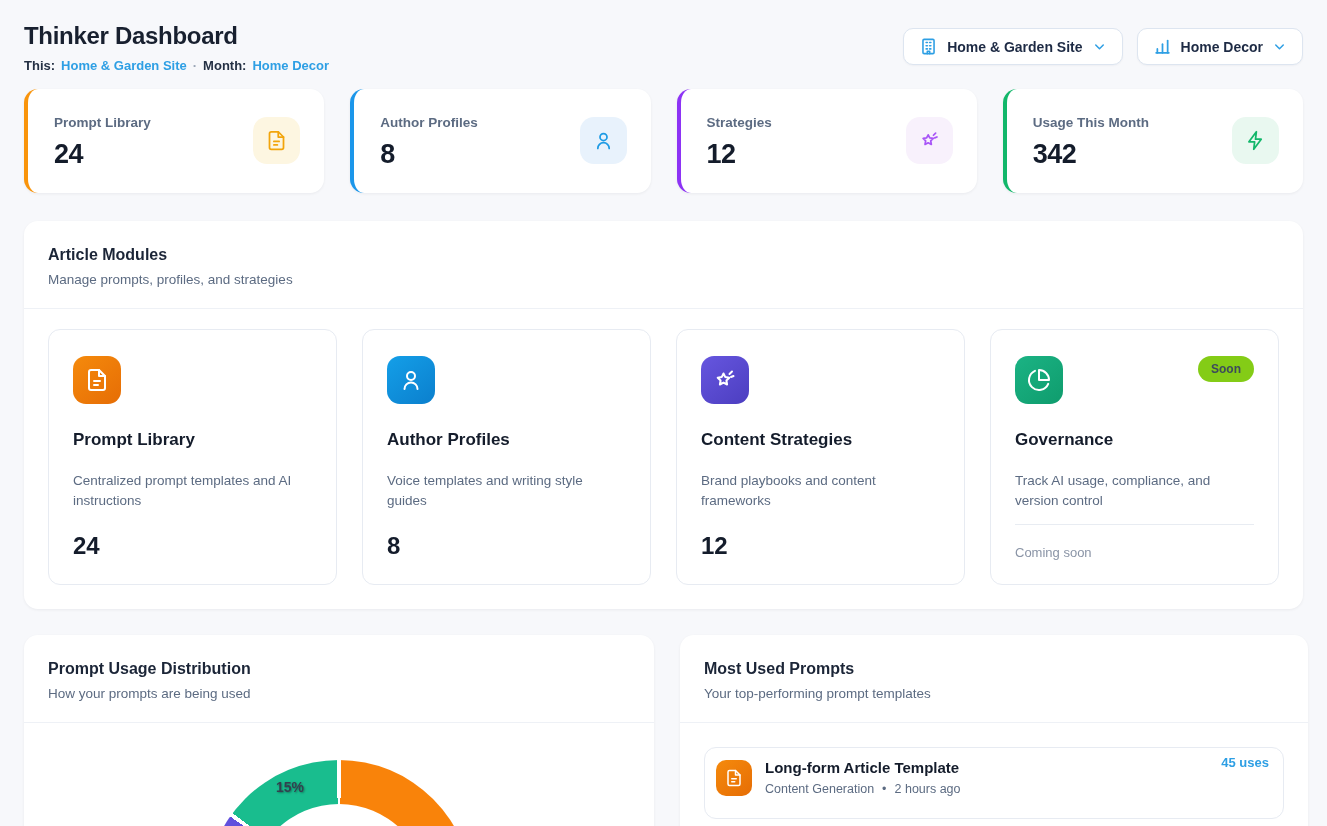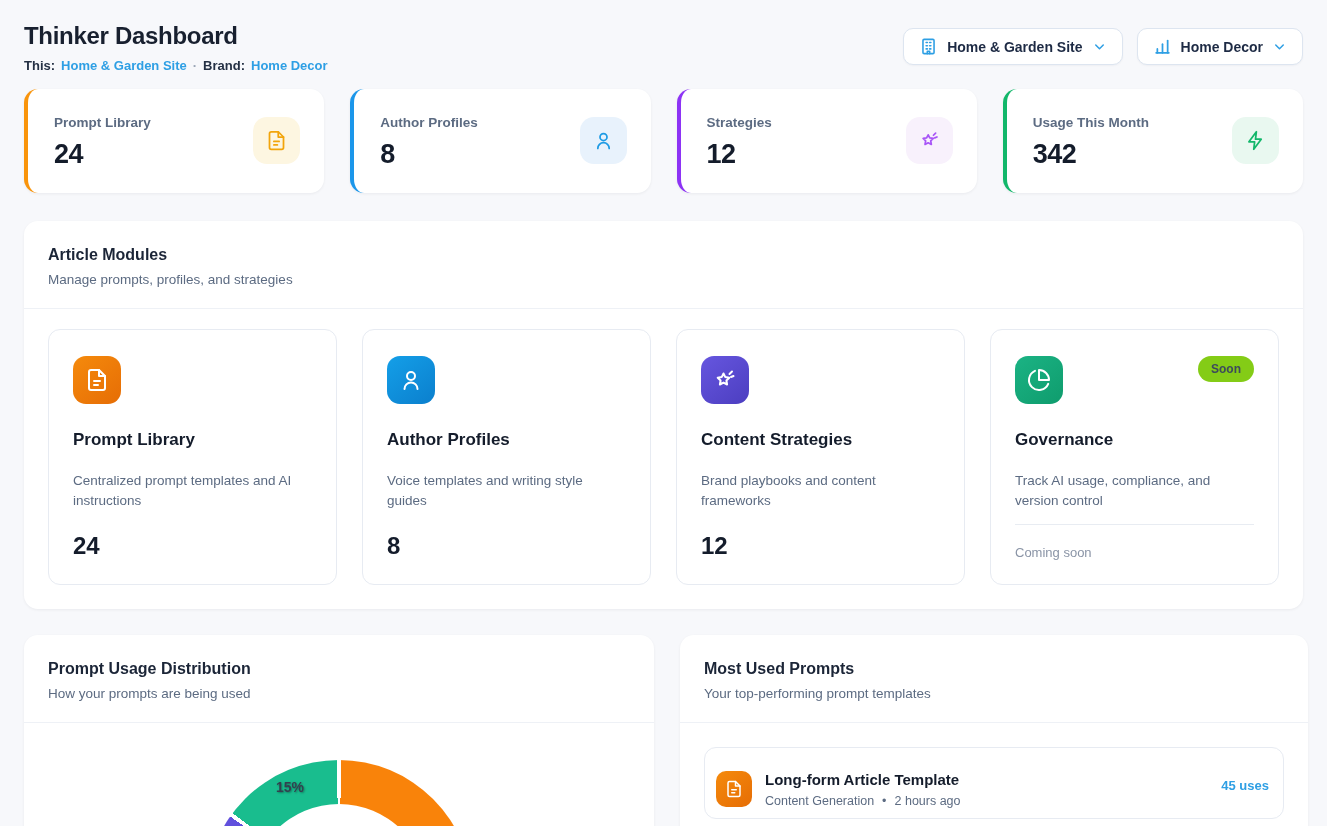--- a/index.html
+++ b/index.html
@@ -84,21 +84,21 @@
   .donut::after { content:""; position:absolute; inset:44px; background:#fff; border-radius:50%; }
   .donut-label {
     position:absolute; left:70px; top:19px; font-size:14px; font-weight:800;
     color:#33404f; text-shadow:1px 1px 2px rgba(0,0,0,.35); z-index:2;
   }
 
   
   .prompt-list { padding:24px; }
   .prompt-item {
     display:flex; align-items:center; gap:13px; border:1px solid #e7ebf2;
-    border-radius:12px; padding:23px 14px 11px 11px; height:72px; cursor:pointer; background:#fff;
+    border-radius:12px; padding:0 14px 11px 11px; height:72px; cursor:pointer; background:#fff;
   }
   .prompt-item .p-icon {
     width:36px; height:36px; border-radius:10px; color:#fff; flex:none;
     background:linear-gradient(140deg,#f58a0c,#e66d05);
     display:flex; align-items:center; justify-content:center;
   }
   .p-texts { flex:1; min-width:0; }
   .p-title { font-size:15px; font-weight:800; color:#141c2b; }
   .p-meta { margin-top:6px; font-size:12.5px; color:#5c6b82; font-weight:500; display:flex; gap:8px; align-items:center; }
   .p-uses { font-size:13px; font-weight:800; color:#2e9fe4; white-space:nowrap; align-self:flex-start; margin-top:7px; }
@@ -150,21 +150,21 @@
 
 <div class="page">
 
   <div class="header">
     <div>
       <div class="page-title">Thinker Dashboard</div>
       <div class="sub-line">
         <span>This:</span>
         <span class="link">Home &amp; Garden Site</span>
         <span class="dot">·</span>
-        <span>Brand:</span>
+        <span>Month:</span>
         <span class="link">Home Decor</span>
       </div>
     </div>
     <div class="hdr-buttons">
       <button class="hdr-btn">
         <span class="ico">
           <svg width="19" height="19" viewBox="0 0 24 24">
               <use href="#i-building"></use>
             </svg>
           </span>

